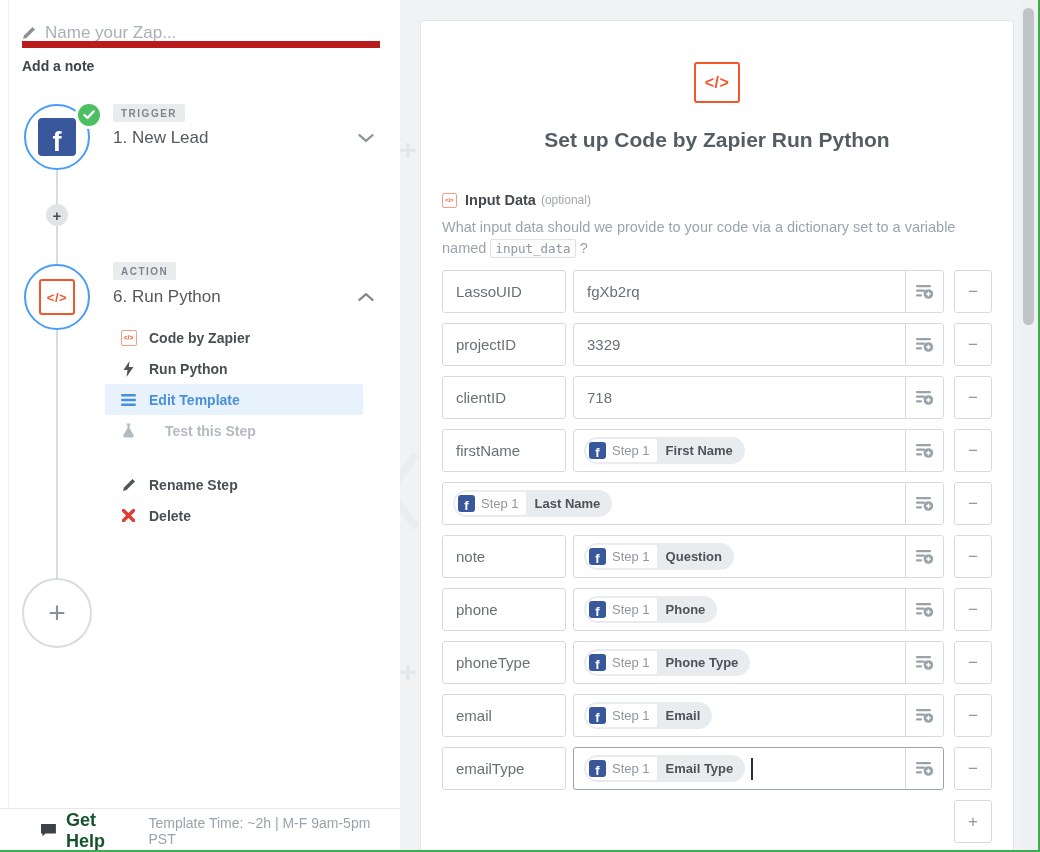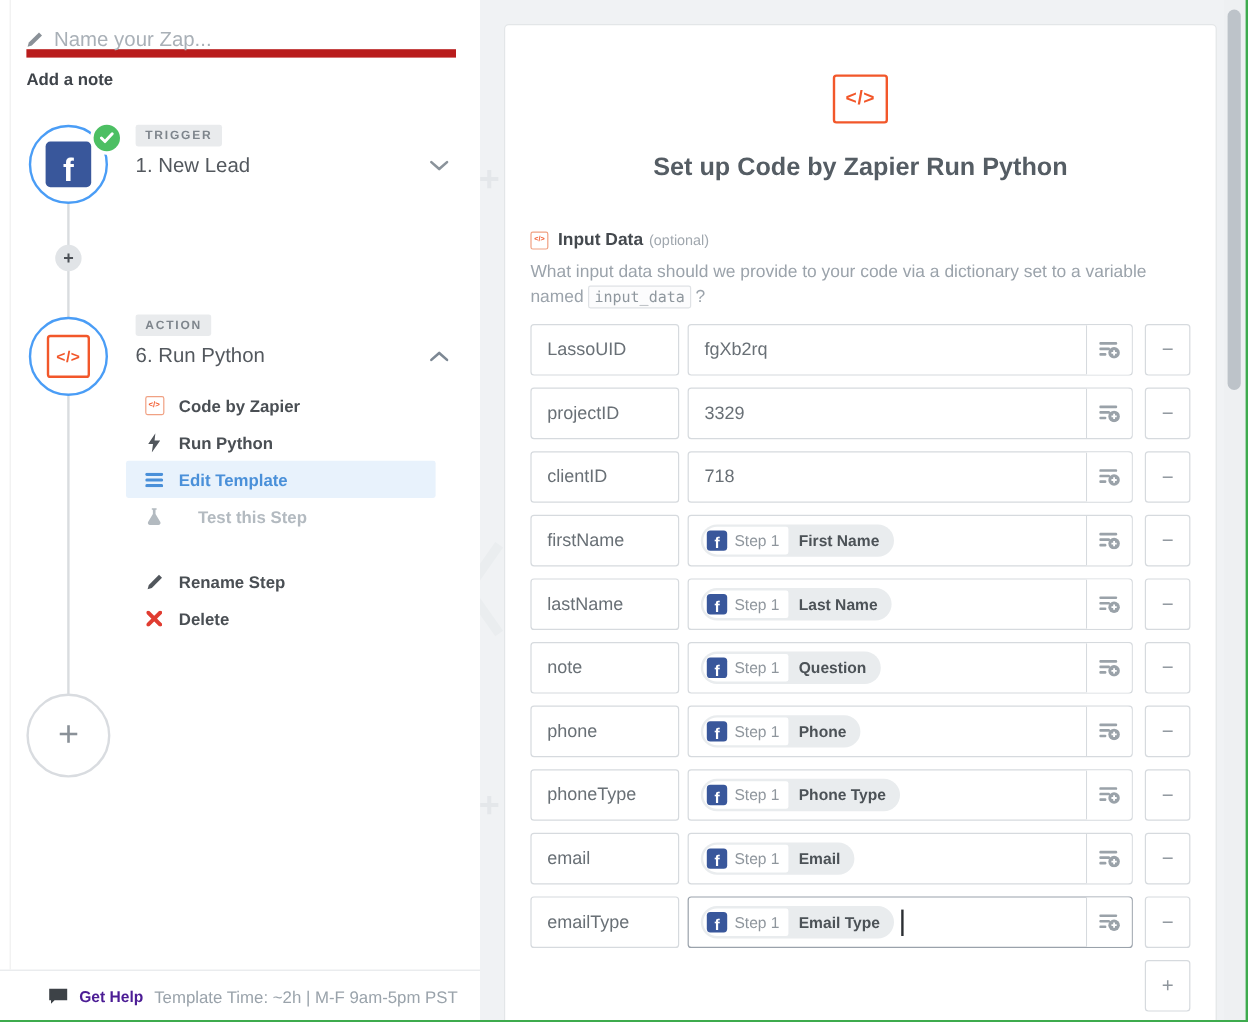--- a/index.html
+++ b/index.html
@@ -63,21 +63,21 @@
   .menu-item.gap { margin-top:23px; }
   .mini-code { width:16px; height:16px; border:1px solid #f0a183; border-radius:2px; color:#f2572a;
                font-size:6.5px; font-weight:700; display:flex; align-items:center; justify-content:center; }
 
   .big-plus { position:absolute; left:22px; top:578px; width:70px; height:70px; border-radius:50%;
               background:#fff; border:2px solid #d9dce0; color:#8a9198; font-size:30px; font-weight:400;
               display:flex; align-items:center; justify-content:center; cursor:pointer; z-index:1; }
 
   .sidebar-footer { position:absolute; left:0; bottom:0; width:100%; height:44px; border-top:1px solid #e5e8ea;
                     display:flex; align-items:center; padding-left:40px; background:#fff; }
-  .sidebar-footer .gh-label { font-size:13px; font-weight:700; color:#4c1d95; margin-left:9px; cursor:pointer; }
+  .sidebar-footer .gh-label { font-size:18px; font-weight:700; color:#14532d; margin-left:9px; cursor:pointer; }
   .sidebar-footer .gh-meta { font-size:14px; color:#9aa3ab; margin-left:9px; }
 
   
   .workspace { position:absolute; left:400px; top:0; width:640px; height:852px; background:#f0f2f4; z-index:1; }
   .gutter-glyph { position:absolute; color:#e4e7ea; font-weight:700; z-index:0; }
   .gg-plus1 { left:-1px; top:133px; font-size:30px; }
   .gg-plus2 { left:-1px; top:655px; font-size:30px; }
   .gg-chev { left:-14px; top:450px; }
 
   .card { position:absolute; left:20px; top:20px; width:594px; height:840px; background:#fff;
@@ -336,21 +336,20 @@
           <rect x="0" y="5.6" width="9" height="2.2" rx="1" fill="#9aa2a9"></rect>
           <rect x="0" y="10.2" width="6" height="2.2" rx="1" fill="#9aa2a9"></rect>
           <circle cx="12.4" cy="10" r="4.8" fill="#9aa2a9"></circle>
           <path d="M12.4 7.8 v4.4 M10.2 10 h4.4" stroke="#fff" stroke-width="1.5"></path>
         </svg>
       </button>
     </div>
     <button class="minus-btn">−</button>
   </div>
           <div class="input-row">
-    <input class="key-input" value="lastName" style="">
     <div class="value-box">
       <span class="pill" style="display: inline-flex;">
         <span class="pill-chip">
           <span class="pill-fb">f</span>
           <span class="pill-step">Step 1</span>
         </span>
         <span class="pill-field">Last Name</span>
       </span>
 
       <button class="insert-btn">

